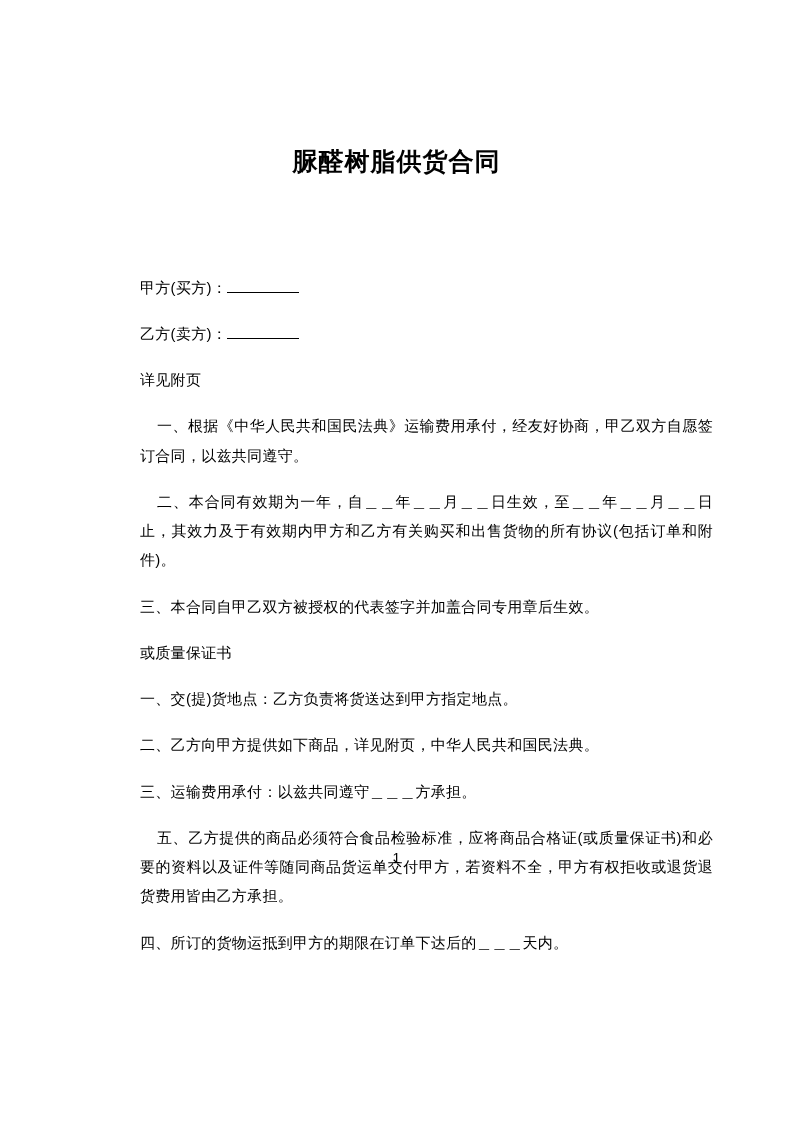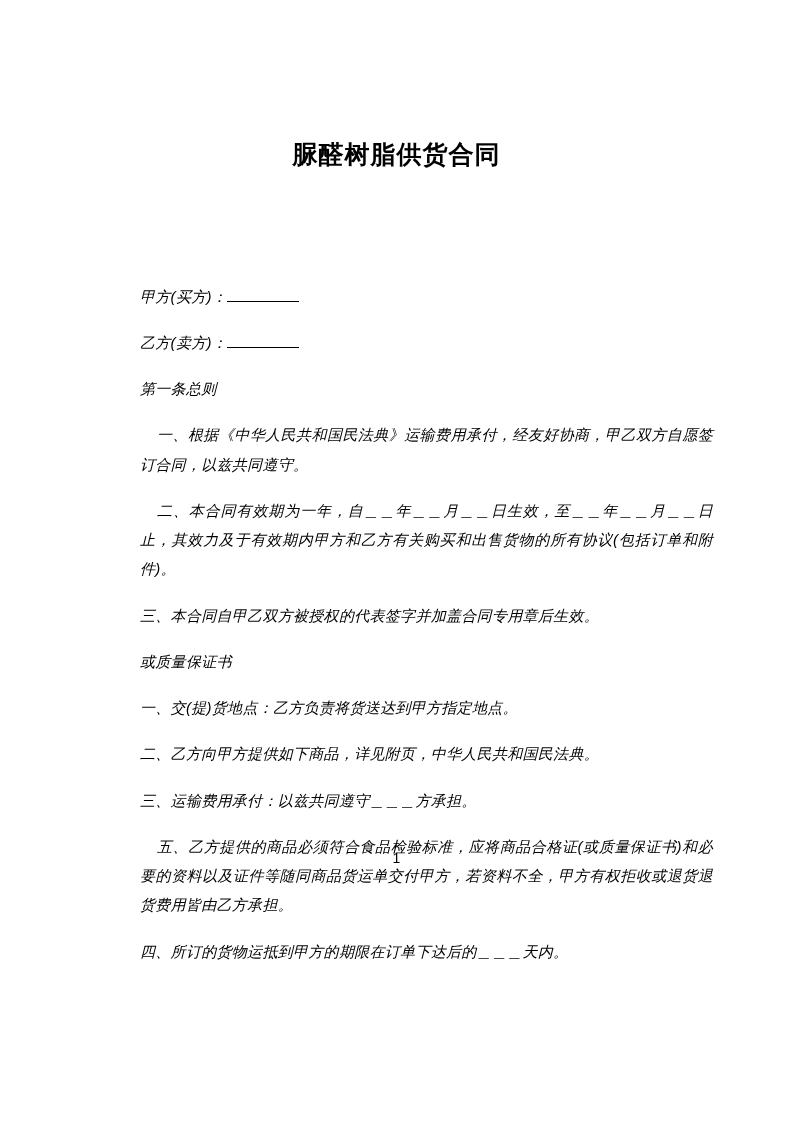--- a/index.html
+++ b/index.html
@@ -12,37 +12,36 @@
     background: #ffffff;
     font-family: "Liberation Sans", sans-serif;
     color: #000000;
     overflow: hidden;
   }
   .page {
     position: relative;
     width: 793px;
     height: 918px;
     box-sizing: border-box;
-    padding: 5px;
+    padding: 12px;
   }
   .doc-title {
     text-align: center;
     font-size: 25px;
     font-weight: bold;
     letter-spacing: 1px;
     margin: 0;
     padding-top: 133px;
     line-height: 1.3;
   }
   .body-area {
-    margin: 16px auto;
+    margin: 0 auto;
     width: 573px;
     padding-left: 60px;
     box-sizing: content-box;
-    font-style: italic;
   }
   .spacer-after-title {
     height: 95px;
   }
   p.para {
     font-size: 15px;
     line-height: 1.95;
     margin: 0 0 17px 0;
     text-align: justify;
     letter-spacing: 0.3px;
@@ -79,21 +78,21 @@
   <div class="body-area">
 
     <p class="para">
       <span>甲方(买方)：</span><span class="blank-line bl-long"></span>
     </p>
 
     <p class="para">
       <span>乙方(卖方)：</span><span class="blank-line bl-long"></span>
     </p>
 
-    <p class="para">第一条总则</p>
+    <p class="para">详见附页</p>
 
     <p class="para indent">一、根据《中华人民共和国民法典》运输费用承付，经友好协商，甲乙双方自愿签订合同，以兹共同遵守。</p>
 
     <p class="para indent">二、本合同有效期为一年，自＿＿年＿＿月＿＿日生效，至＿＿年＿＿月＿＿日止，其效力及于有效期内甲方和乙方有关购买和出售货物的所有协议(包括订单和附件)。</p>
 
     <p class="para">三、本合同自甲乙双方被授权的代表签字并加盖合同专用章后生效。</p>
 
     <p class="para">或质量保证书</p>
 
     <p class="para">一、交(提)货地点：乙方负责将货送达到甲方指定地点。</p>

